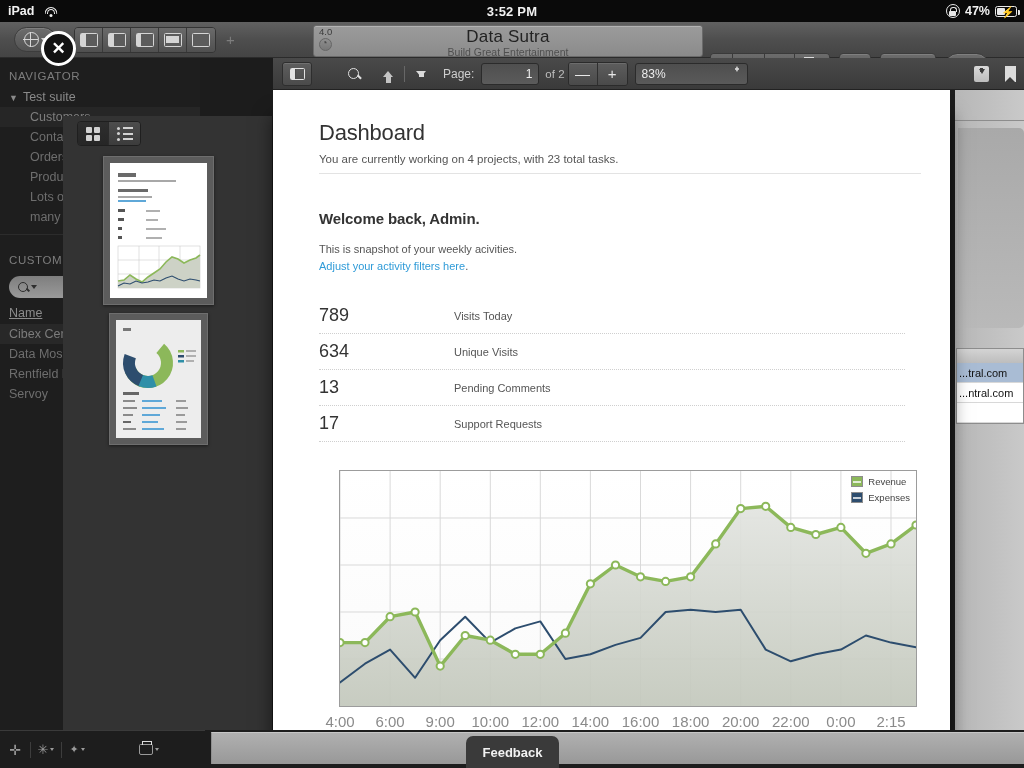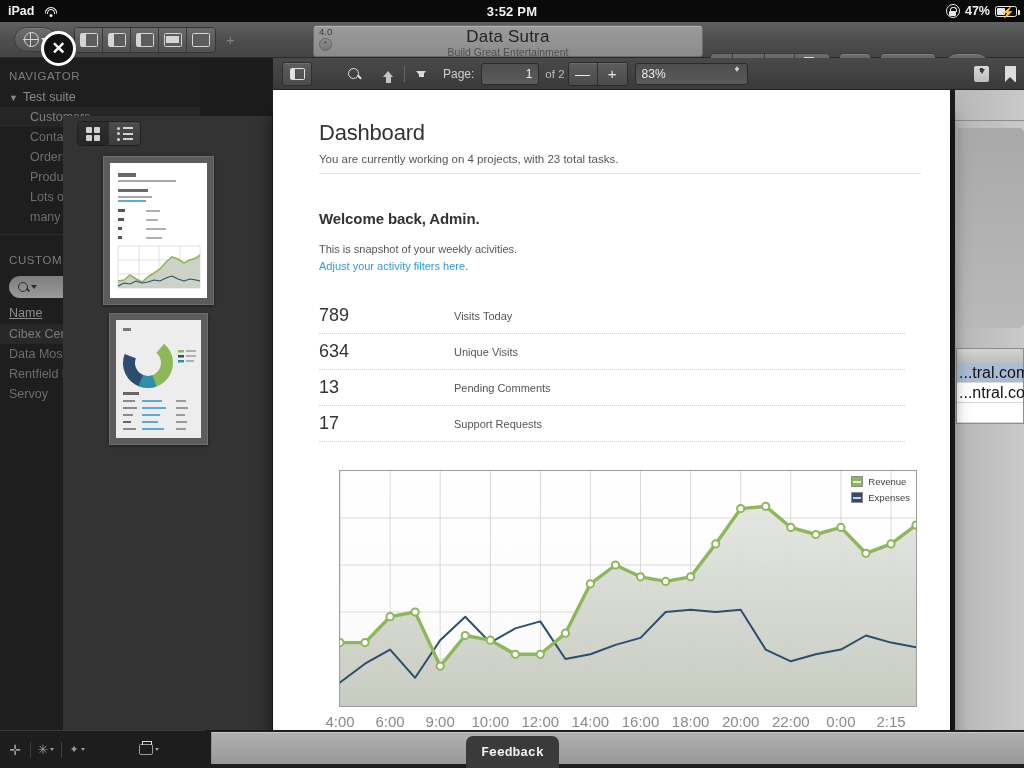--- a/index.html
+++ b/index.html
@@ -219,21 +219,21 @@
     position:absolute; left:4px; top:5px; font-size:12px; font-weight:bold;
     color:#9e3c10; letter-spacing:.3px;
   }
   .bg-hr { position:absolute; left:0; width:69px; height:1px; background:#8d8d8d; }
   #bg-panel {
     position:absolute; left:3px; top:70px; width:66px; height:200px;
     background:linear-gradient(to bottom,#a9a9a9,#b9b9b9); border-radius:0 5px 5px 0;
   }
   #bg-table {
     position:absolute; left:1px; top:290px; width:68px; border:1px solid #8d8d8d;
-    background:#fff; font-size:16px;
+    background:#fff; font-size:11px;
   }
   #bg-table .hd { height:14px; background:linear-gradient(to bottom,#d4d4d4,#bdbdbd); }
   #bg-table .r { height:20px; line-height:20px; padding-left:2px; color:#111;
                  border-bottom:1px solid #d8d8d8; white-space:nowrap; }
   #bg-table .r.sel { background:#a9bcd4; }
 
   
   #thumb-pane {
     position:absolute; left:63px; top:58px; width:210px; height:672px;
     background:#333333;
@@ -382,21 +382,21 @@
   .bb-sep { width:1px;height:16px;background:#3d3d3d; }
   #bb-right {
     position:absolute; left:211px; top:2px; width:813px; height:32px;
     background:linear-gradient(to bottom,#b0b0b0,#989898);
     border-top:1px solid #c6c6c6; border-left:1px solid #8f8f8f;
   }
   #feedback-tab {
     position:absolute; left:466px; top:736px; width:93px; height:32px;
     background:#3a3a3a; border-radius:7px 7px 0 0;
     color:#f2f2f2; font-size:13px; font-weight:bold;
-    display:flex; align-items:center; justify-content:center; cursor:pointer;font-family:Liberation Mono, monospace;
+    display:flex; align-items:center; justify-content:center; cursor:pointer;
   }
   .caret-sm { width:0;height:0;border-left:2.6px solid transparent;border-right:2.6px solid transparent;
               border-top:3.5px solid #9a9a9a; }
 </style>
 </head>
 <body>
 
 <div id="screen">
 
   <div id="status-bar">

